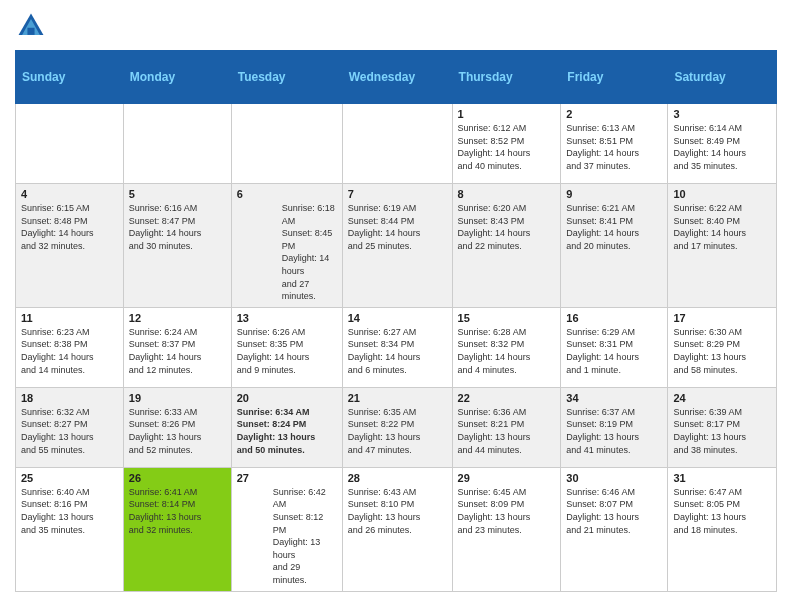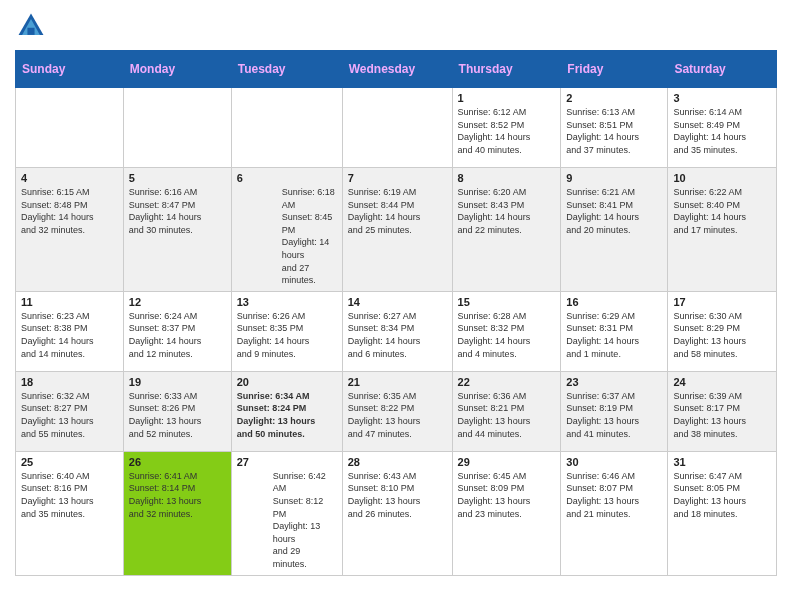--- a/index.html
+++ b/index.html
@@ -56,24 +56,24 @@
     .location {
       font-size: 14px;
       color: #444;
     }
     .calendar {
       width: 100%;
       border-collapse: collapse;
     }
     .calendar th {
       background-color: #1a5fa8;
-      color: #f0abfc;
+      color: #7dd3fc;
       font-size: 12px;
       font-weight: bold;
-      padding: 11px 6px;
+      padding: 19px 6px;
       text-align: left;
       border: 1px solid #1a5fa8;
     }
     .calendar td {
       border: 1px solid #ccc;
       vertical-align: top;
       padding: 4px 5px;
       width: 113px;
       height: 80px;
       font-size: 9.5px;
@@ -295,21 +295,21 @@
 and 47 minutes.</div>
           </td>
           <td style="background: rgb(240, 240, 240);">
             <span class="day-num">22</span>
             <div class="day-info" style="white-space: pre-line;">Sunrise: 6:36 AM
 Sunset: 8:21 PM
 Daylight: 13 hours
 and 44 minutes.</div>
           </td>
           <td style="background: rgb(240, 240, 240);">
-            <span class="day-num">23</span>
+            <span class="day-num">34</span>
             <div class="day-info" style="white-space: pre-line;">Sunrise: 6:37 AM
 Sunset: 8:19 PM
 Daylight: 13 hours
 and 41 minutes.</div>
           </td>
           <td style="background: rgb(240, 240, 240);">
             <span class="day-num">24</span>
             <div class="day-info" style="white-space: pre-line;">Sunrise: 6:39 AM
 Sunset: 8:17 PM
 Daylight: 13 hours

